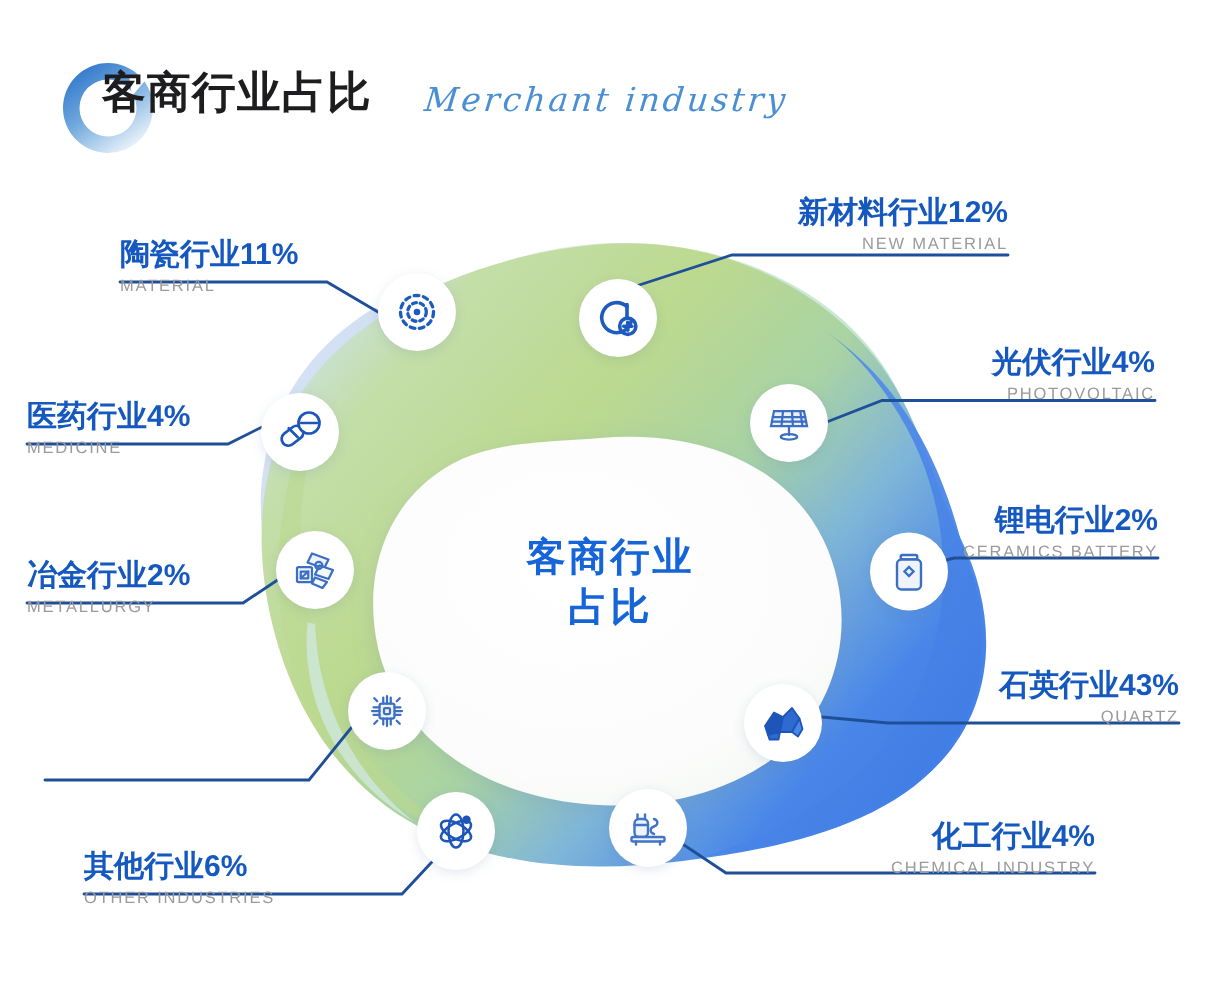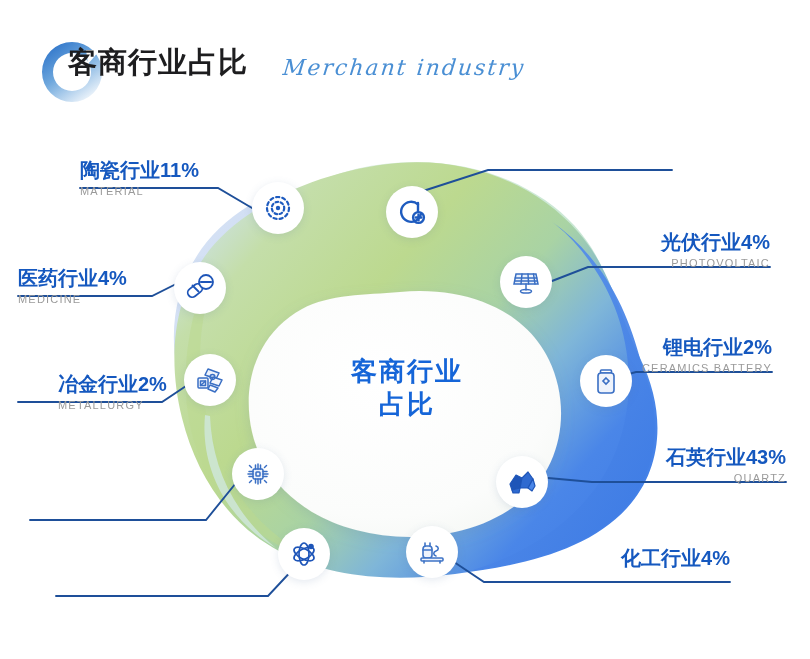--- a/index.html
+++ b/index.html
@@ -314,29 +314,41 @@
     <span class="en">MATERIAL</span>
   </div>
 
   <div class="lab left" style="left:18px;top:268px;">
     <span class="cn">
       <span>医药行业</span><span>4%</span>
     </span>
     <span class="en">MEDICINE</span>
   </div>
 
-  <div class="lab left" style="left:18px;top:374px;margin-left:40px;">
+  <div class="lab left" style="left:18px;top:374px;">
     <span class="cn">
       <span>冶金行业</span><span>2%</span>
     </span>
     <span class="en">METALLURGY</span>
   </div>
 
 
-
+  <div class="lab left" style="left:56px;top:568px;">
+    <span class="cn">
+      <span>其他行业</span><span>6%</span>
+    </span>
+    <span class="en">OTHER INDUSTRIES</span>
+  </div>
+
+  <div class="lab right" style="left:472px;top:132px;width:200px;">
+    <span class="cn">
+      <span>新材料行业</span><span>12%</span>
+    </span>
+    <span class="en">NEW MATERIAL</span>
+  </div>
 
   <div class="lab right" style="left:560px;top:232px;width:210px;">
     <span class="cn">
       <span>光伏行业</span><span>4%</span>
     </span>
     <span class="en">PHOTOVOLTAIC</span>
   </div>
 
   <div class="lab right" style="left:562px;top:337px;width:210px;">
     <span class="cn">
@@ -349,15 +361,16 @@
     <span class="cn">
       <span>石英行业</span><span>43%</span>
     </span>
     <span class="en">QUARTZ</span>
   </div>
 
   <div class="lab right" style="left:520px;top:548px;width:210px;">
     <span class="cn">
       <span>化工行业</span><span>4%</span>
     </span>
+    <span class="en">CHEMICAL INDUSTRY</span>
   </div>
 
 </div>
 
 </body></html>

